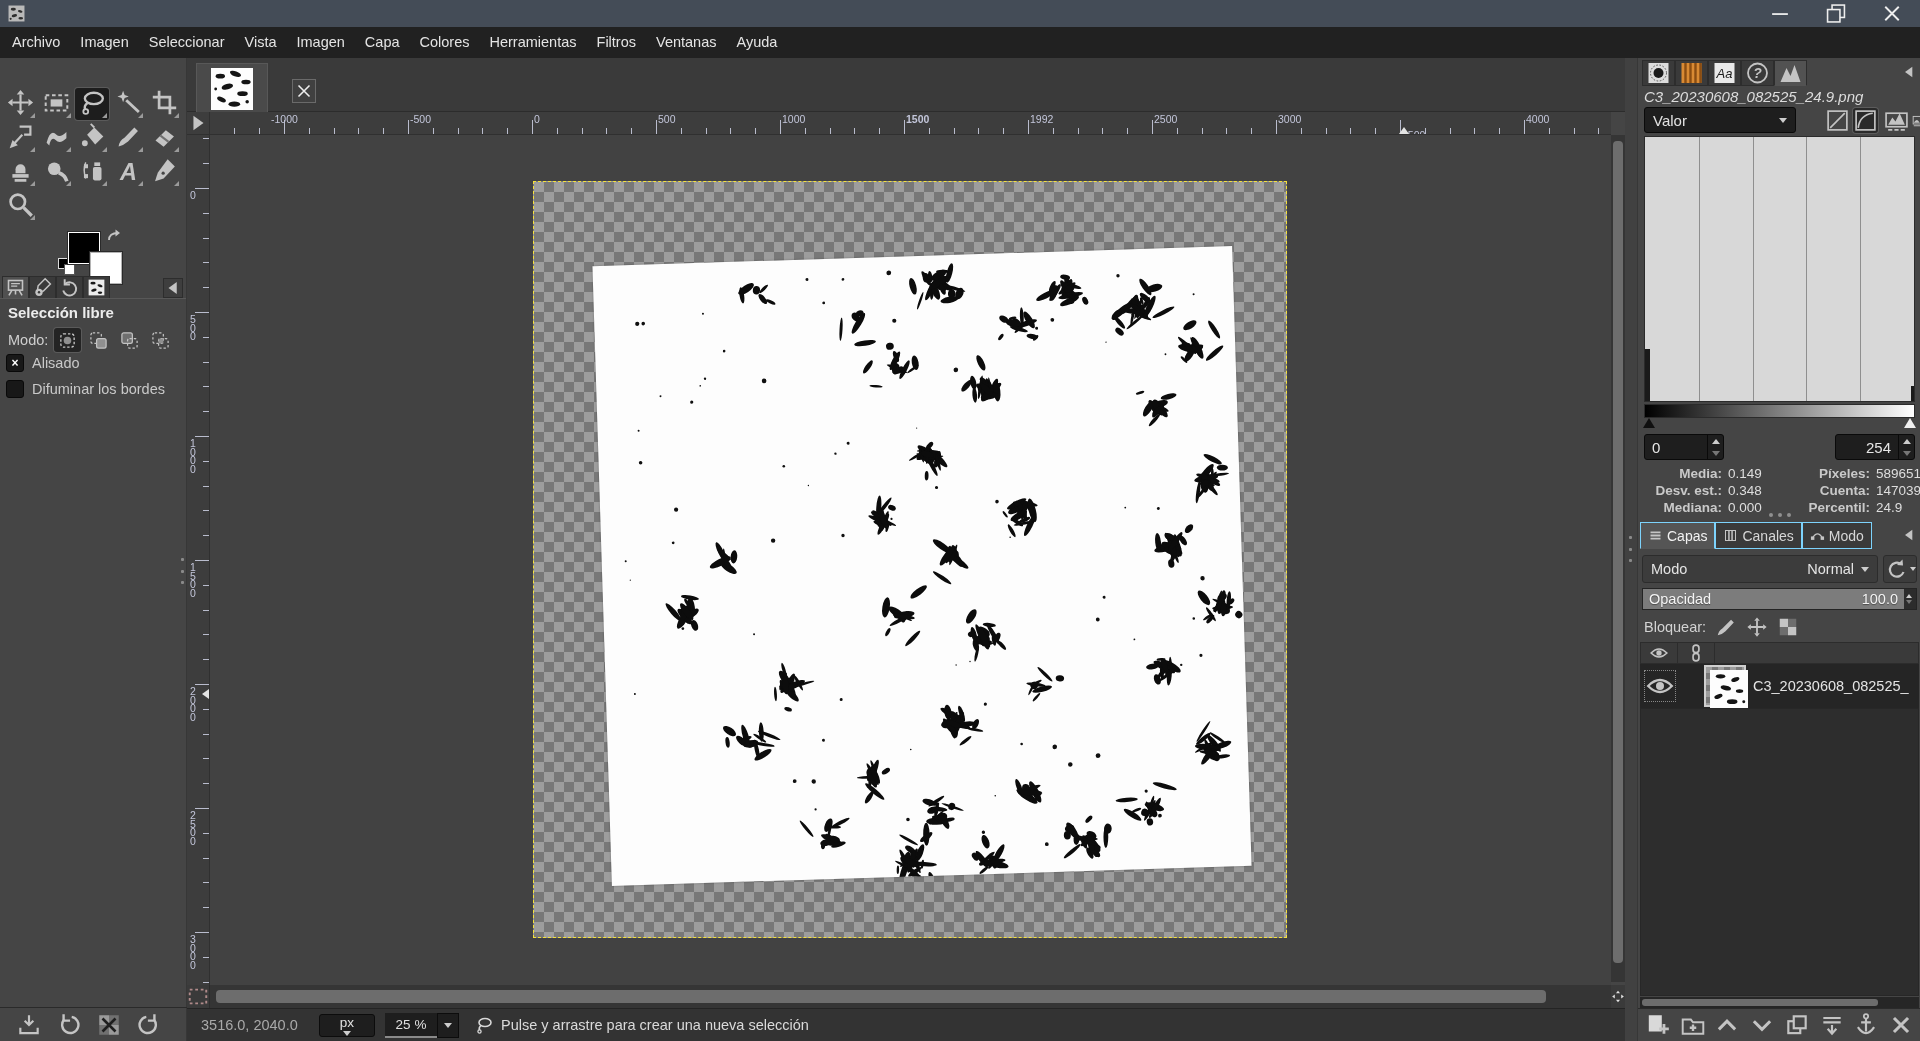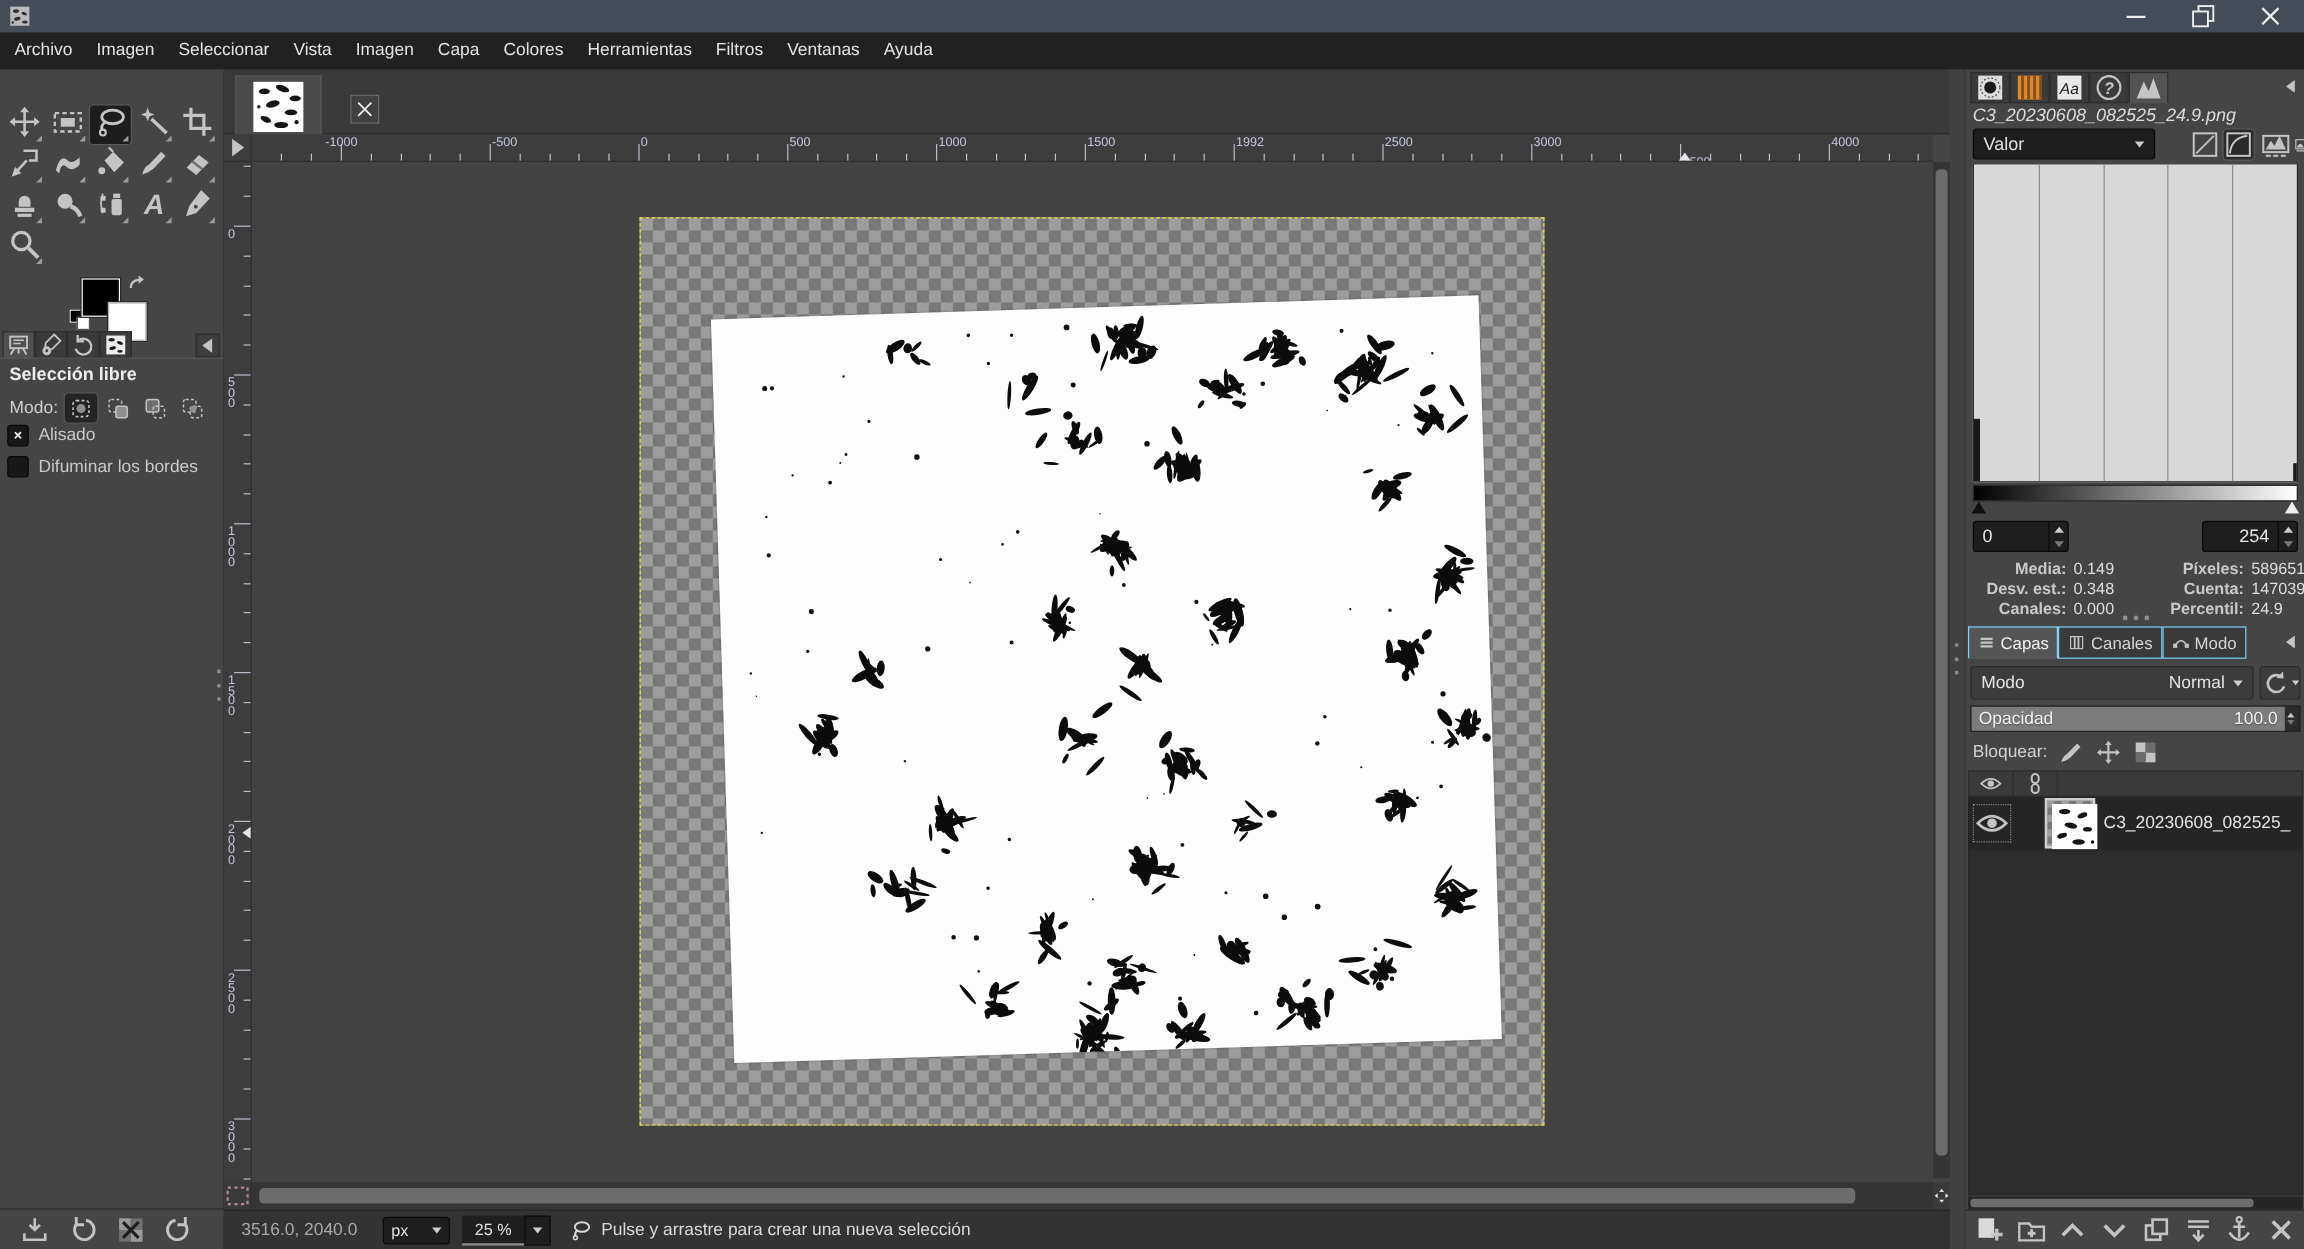--- a/index.html
+++ b/index.html
@@ -86,21 +86,21 @@
   .vthumb{position:absolute;left:2px;top:6px;width:10px;height:822px;background:#6d6d6d;border-radius:4px;}
   .hscroll{left:210px;top:985px;width:1401px;height:23px;background:#353535;}
   .hthumb{position:absolute;left:6px;top:5px;width:1330px;height:13px;background:#6d6d6d;border-radius:4px;}
   .quickmask{left:187px;top:985px;width:23px;height:23px;background:#3a3a3a;border-right:1px solid #2d2d2d;box-sizing:border-box;display:flex;align-items:center;justify-content:center;}
   .quickmask svg{width:15px;height:15px;}
   .navbtn{left:1611px;top:985px;width:14px;height:23px;display:flex;align-items:center;justify-content:center;background:#3a3a3a;}
   .navbtn svg{width:13px;height:13px;}
   
   .statusbar{left:187px;top:1008px;width:1438px;height:33px;background:#333333;border-top:1px solid #242424;box-sizing:border-box;display:flex;align-items:center;}
   .pos{margin-left:14px;font-size:14.5px;color:#a9a9a9;min-width:118px;}
-  .unitbox{width:56px;height:23px;background:#1e1e1e;border:1px solid #0c0c0c;border-radius:3px;display:flex;align-items:center;justify-content:space-between;padding:0 6px;box-sizing:border-box;margin-right:10px;font-size:13.5px;color:#e0e0e0;}
+  .unitbox{width:56px;height:23px;background:#1e1e1e;border:1px solid #0c0c0c;border-radius:3px;display:flex;align-items:center;justify-content:space-between;padding:0 6px;box-sizing:border-box;margin-right:10px;font-size:13.5px;color:#e0e0e0;flex-direction:column;}
   .zoombox{width:52px;height:23px;background:#1e1e1e;border-bottom:2px solid #8a8a8a;display:flex;align-items:center;justify-content:center;font-size:13.5px;color:#e0e0e0;}
   .zoomchev{width:20px;height:23px;background:#1e1e1e;border:1px solid #0c0c0c;display:flex;align-items:center;justify-content:center;margin-right:12px;}
   .chev{width:0;height:0;border-left:4px solid transparent;border-right:4px solid transparent;border-top:5px solid #cdcdcd;}
   .statmsg{font-size:14.5px;color:#dadada;margin-left:8px;white-space:nowrap;}
   .statusbar .cursicon{width:18px;height:18px;margin-left:4px;}
   
   .rtabs{position:absolute;left:4px;top:2px;display:flex;height:26px;}
   .rtab{width:33px;height:26px;display:flex;align-items:center;justify-content:center;background:#3a3a3a;border:1px solid #2d2d2d;box-sizing:border-box;}
   .rtab.active{background:#525252;border-bottom-color:#525252;}
   .rtab svg{width:19px;height:19px;}
@@ -524,21 +524,21 @@
       <div class="rtick" style="left: 495.6px; bottom: 0px; width: 1px; height: 6px;"></div>
       <div class="rtick" style="left: 520.4px; bottom: 0px; width: 1px; height: 6px;"></div>
       <div class="rtick" style="left: 545.2px; bottom: 0px; width: 1px; height: 6px;"></div>
       <div class="rtick" style="left: 570px; bottom: 0px; width: 1px; height: 14px;"></div>
       <div class="rlabel" style="left: 572px; top: 1px;">1000</div>
       <div class="rtick" style="left: 594.8px; bottom: 0px; width: 1px; height: 6px;"></div>
       <div class="rtick" style="left: 619.6px; bottom: 0px; width: 1px; height: 6px;"></div>
       <div class="rtick" style="left: 644.4px; bottom: 0px; width: 1px; height: 6px;"></div>
       <div class="rtick" style="left: 669.2px; bottom: 0px; width: 1px; height: 6px;"></div>
       <div class="rtick" style="left: 694px; bottom: 0px; width: 1px; height: 14px;"></div>
-      <div class="rlabel" style="left: 696px; top: 1px;">1500</div>
+      <div class="rlabel" style="left: 696px; top: 1px; font-weight: bold;">1500</div>
       <div class="rtick" style="left: 718.8px; bottom: 0px; width: 1px; height: 6px;"></div>
       <div class="rtick" style="left: 743.6px; bottom: 0px; width: 1px; height: 6px;"></div>
       <div class="rtick" style="left: 768.4px; bottom: 0px; width: 1px; height: 6px;"></div>
       <div class="rtick" style="left: 793.2px; bottom: 0px; width: 1px; height: 6px;"></div>
       <div class="rtick" style="left: 818px; bottom: 0px; width: 1px; height: 14px;"></div>
       <div class="rlabel" style="left: 820px; top: 1px;">1992</div>
       <div class="rtick" style="left: 842.8px; bottom: 0px; width: 1px; height: 6px;"></div>
       <div class="rtick" style="left: 867.6px; bottom: 0px; width: 1px; height: 6px;"></div>
       <div class="rtick" style="left: 892.4px; bottom: 0px; width: 1px; height: 6px;"></div>
       <div class="rtick" style="left: 917.2px; bottom: 0px; width: 1px; height: 6px;"></div>
@@ -1527,21 +1527,21 @@
     </div>
     <div class="stats" id="statgrid">
         <span class="lab">Media:</span>
         <span class="val">0.149</span>
         <span class="lab">Píxeles:</span>
         <span class="val">5896515</span>
         <span class="lab">Desv. est.:</span>
         <span class="val">0.348</span>
         <span class="lab">Cuenta:</span>
         <span class="val">1470398</span>
-        <span class="lab">Canales:</span>
+        <span class="lab">Mediana:</span>
         <span class="val">0.000</span>
         <span class="lab">Percentil:</span>
         <span class="val">24.9</span>
       </div>
 
     <div class="splitdots">
         <i></i>
         <i></i>
         <i></i>
       </div>

